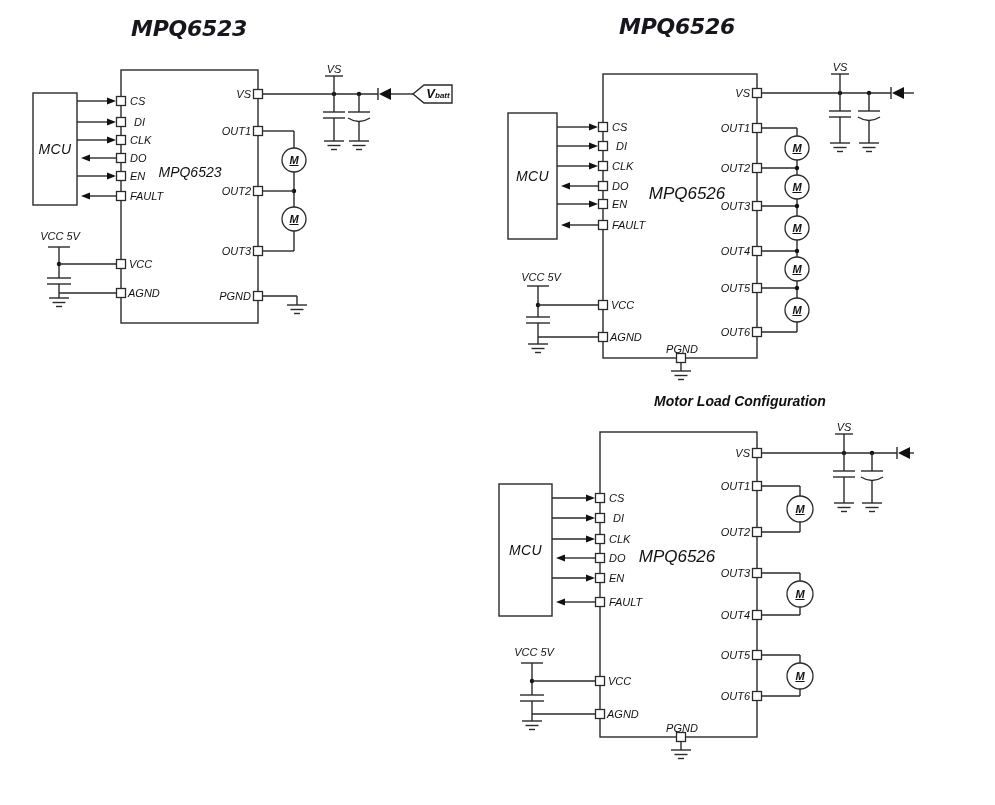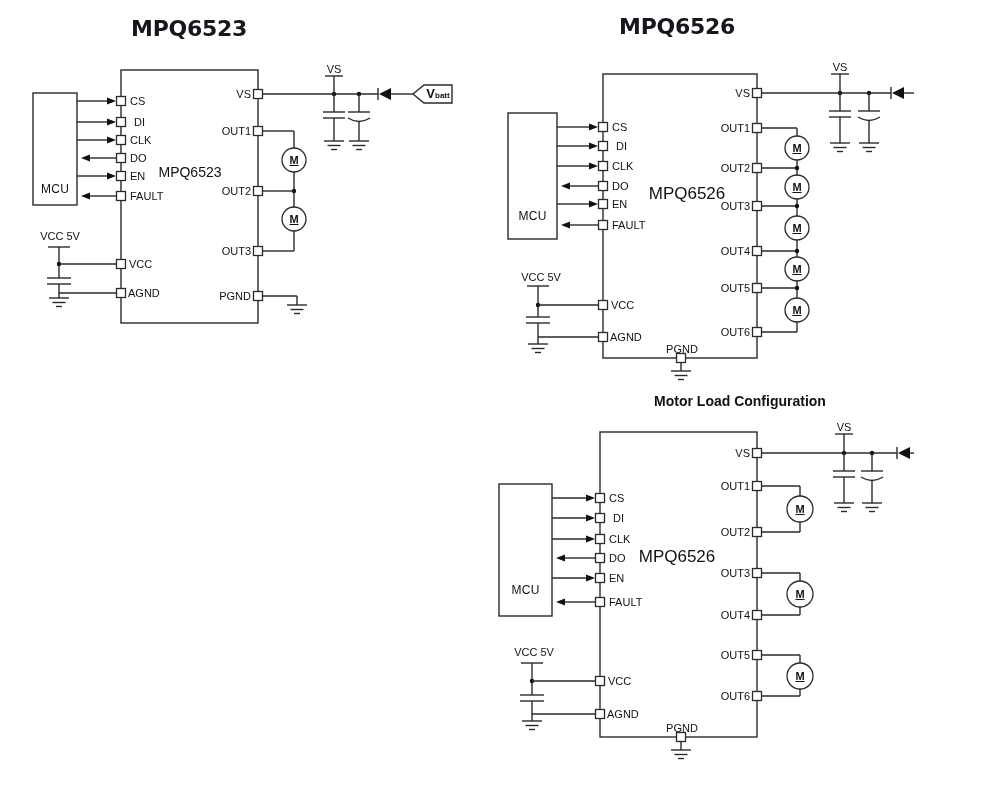--- a/index.html
+++ b/index.html
@@ -1,30 +1,30 @@
 <!DOCTYPE html>
 <html><head>
 <meta charset="utf-8">
 <style>
   html,body{margin:0;padding:0;background:#ffffff;}
   #canvas{position:relative;width:914px;height:805px;background:#ffffff;overflow:hidden;
-          font-family:"Liberation Sans",sans-serif;color:#111111;}
+          font-family:"Liberation Sans",sans-serif;color:#111111;font-style:italic;}
   svg{position:absolute;left:0;top:0;}
   .w{stroke:#2a2a2a;stroke-width:1.4;fill:none;}
   .sq{fill:#ffffff;stroke:#2a2a2a;stroke-width:1.3;}
   .dot{fill:#111111;stroke:none;}
   .ah{fill:#111111;stroke:none;}
   .flag{fill:#ffffff;stroke:#2a2a2a;stroke-width:1.4;}
   .lbl{position:absolute;white-space:nowrap;font-size:11px;line-height:12px;color:#111111;}
   .ra{text-align:right;}
   .ctr{text-align:center;}
   .title{font-family:"DejaVu Sans",sans-serif;font-size:22px;line-height:26px;font-weight:bold;letter-spacing:-0.3px;color:#16161d;}
   .chip-sm{font-size:14px;line-height:15px;}
   .chip-lg{font-size:17px;line-height:18px;}
-  .mcu{font-size:12px;line-height:17px;letter-spacing:0.3px;margin-top:40px;}
+  .mcu{font-size:14px;line-height:17px;letter-spacing:0.3px;}
   .caption{font-size:14px;line-height:15px;font-weight:bold;}
   .mlbl{font-size:11px;line-height:12px;font-weight:bold;text-decoration:underline;}
   .vbatt-lbl{display:flex;align-items:center;justify-content:center;font-size:13px;font-weight:bold;}
   .vbatt-lbl sub{font-size:8px;font-weight:bold;transform:translateY(2px);}
 </style>
 </head>
 <body>
 
 <div id="canvas">
 

